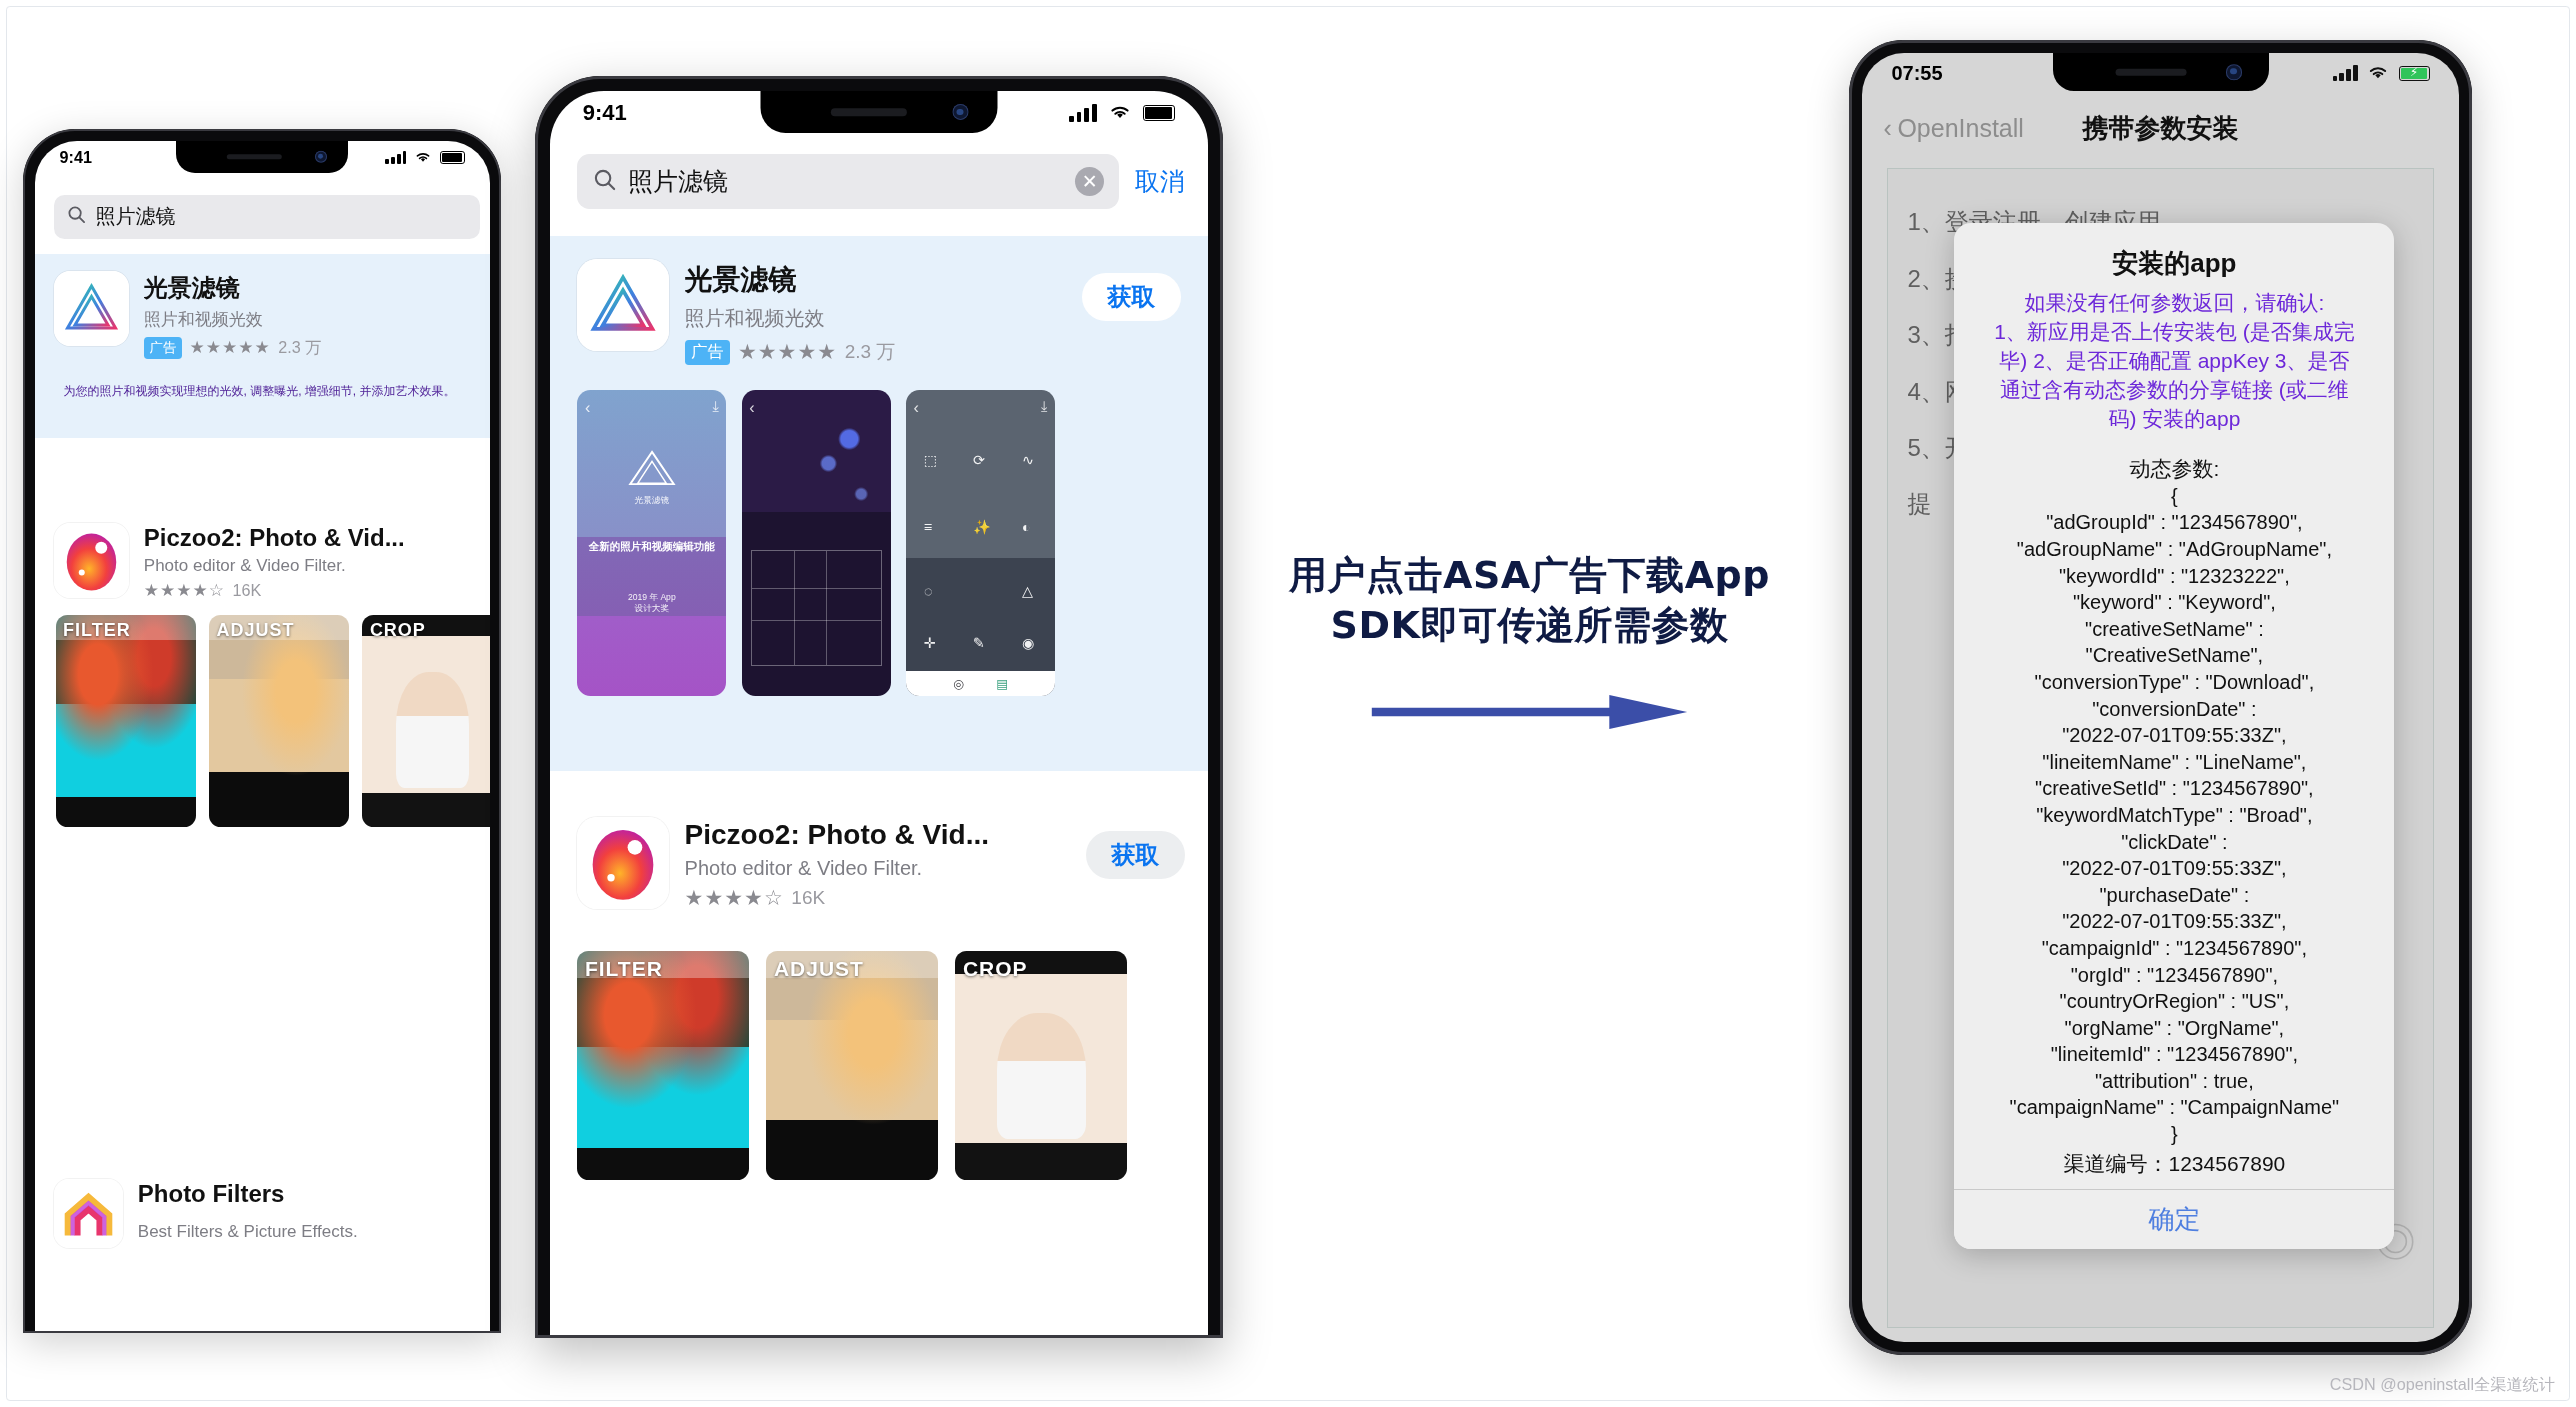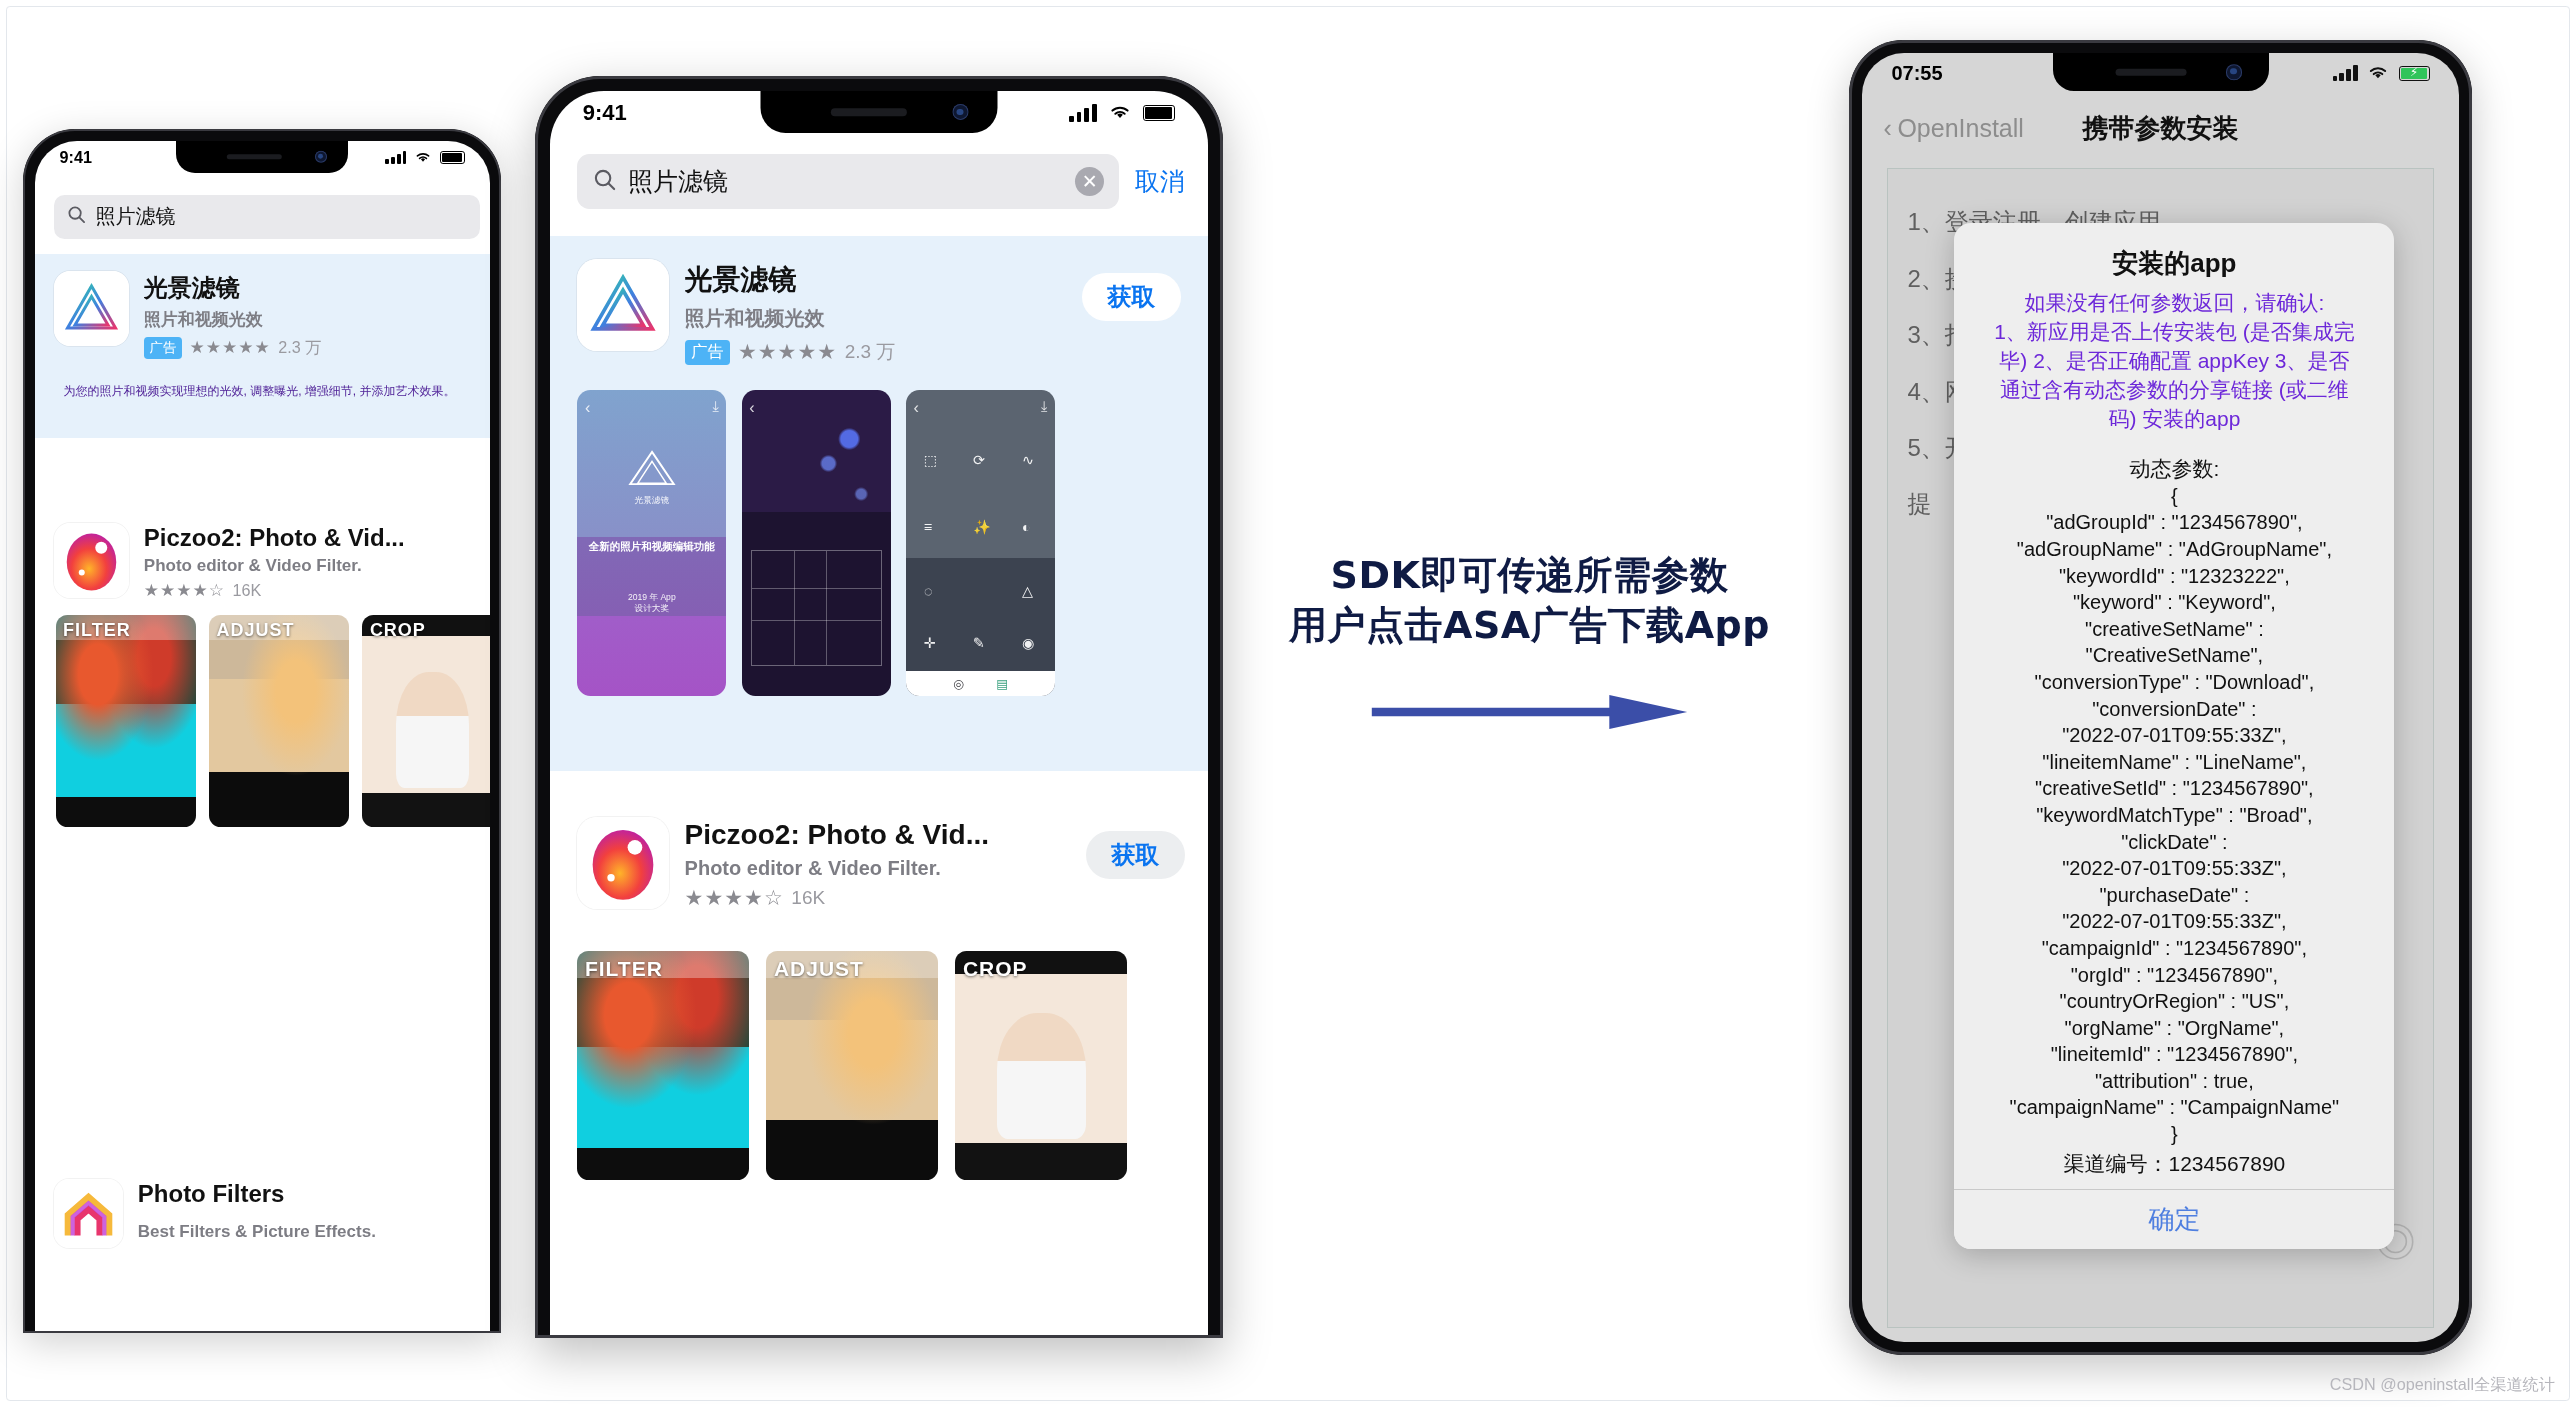--- a/index.html
+++ b/index.html
@@ -129,21 +129,21 @@
   }
   .app-row { display:flex; align-items:flex-start; gap:15.3px; }
   .app-icon {
     flex:none; border-radius:22%;
     background:#fff; position:relative;
     box-shadow:0 0 0 1px rgba(0,0,0,.05);
     overflow:hidden;
   }
   .app-meta { flex:1; min-width:0; padding-top:1.9px; }
   .app-name { font-weight:600; color:#111; white-space:nowrap; overflow:hidden; }
-  .app-sub { color:#7d7d84;font-weight:bold; }
+  .app-sub { color:#7d7d84; }
   .app-stat { display:flex; align-items:center; gap:7.6px; }
   .ad-badge {
     background:#4db3f6; color:#fff; border-radius:3.8px;
     font-weight:500; display:inline-block;
   }
   .stars { color:#8a8a90; letter-spacing:1px; white-space:nowrap; }
   .rate-count { color:#9a9aa0; }
   .get-btn {
     flex:none; background:#eceef0; color:#0a74f0;
     font-weight:700; border-radius:955px; text-align:center;
@@ -648,22 +648,22 @@
           <span class="cap" style="font-size:21px;color:#fff;">CROP</span>
           <span class="sh-person"></span>
         </div>
       </div>
 
     </div>
     <div class="bezel-inner"></div>
   </div>
 
   <div id="callout">
+    <div class="line">用户点击ASA广告下载App</div>
     <div class="line">SDK即可传递所需参数</div>
-    <div class="line">用户点击ASA广告下载App</div>
   </div>
   <svg id="arrow" viewBox="0 0 340 40">
     <line x1="4" y1="20" x2="262" y2="20" stroke="#3b4ea8" stroke-width="9"></line>
     <polygon points="254,2 336,20 254,38" fill="#3b4ea8"></polygon>
   </svg>
 
   <div class="phone" id="phone-right">
     <div class="screen">
 
       <div class="status-bar">

